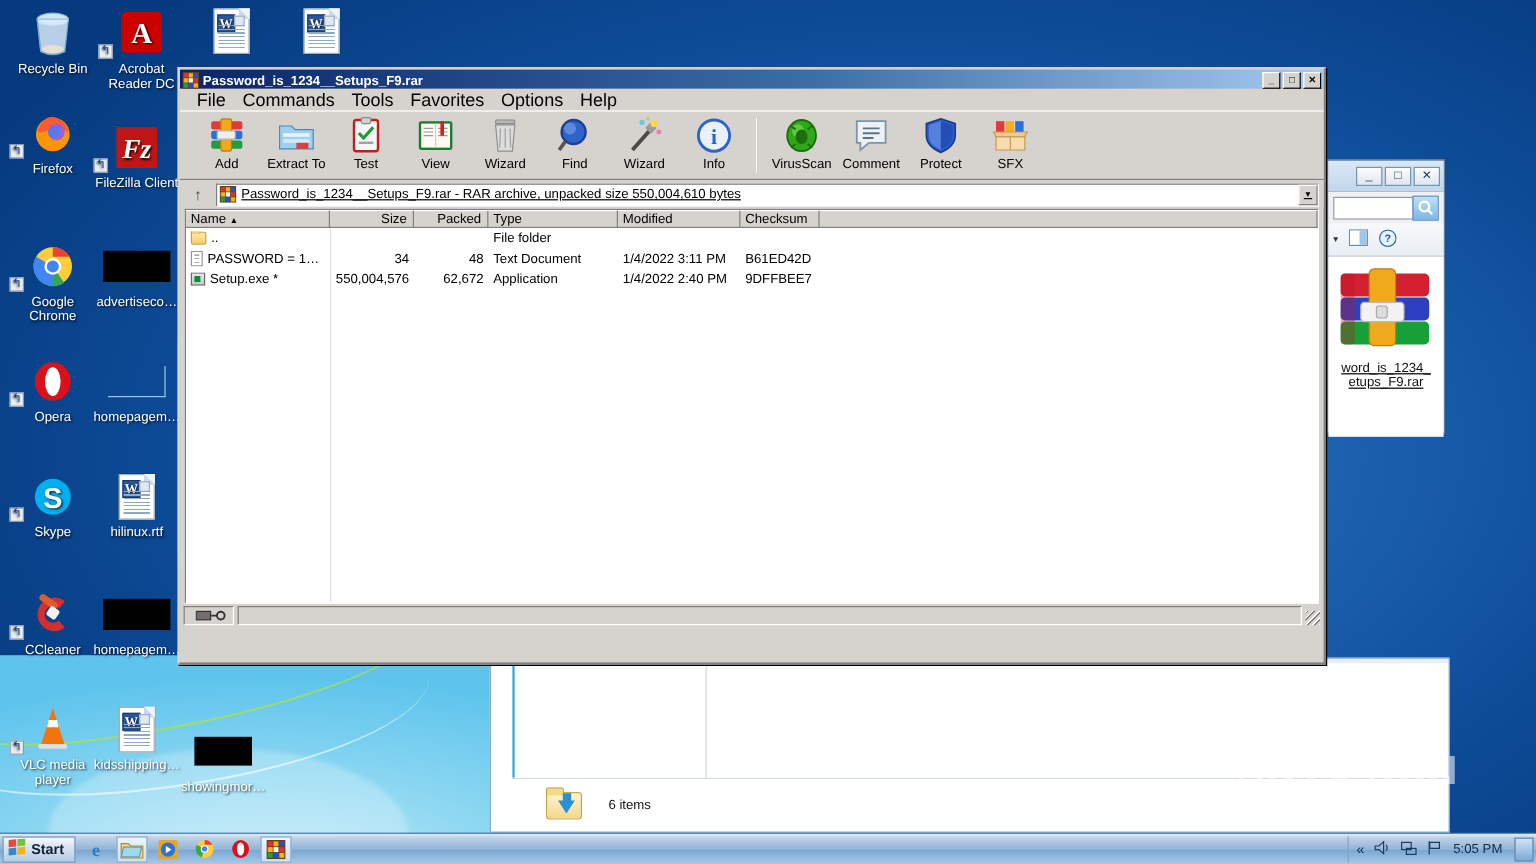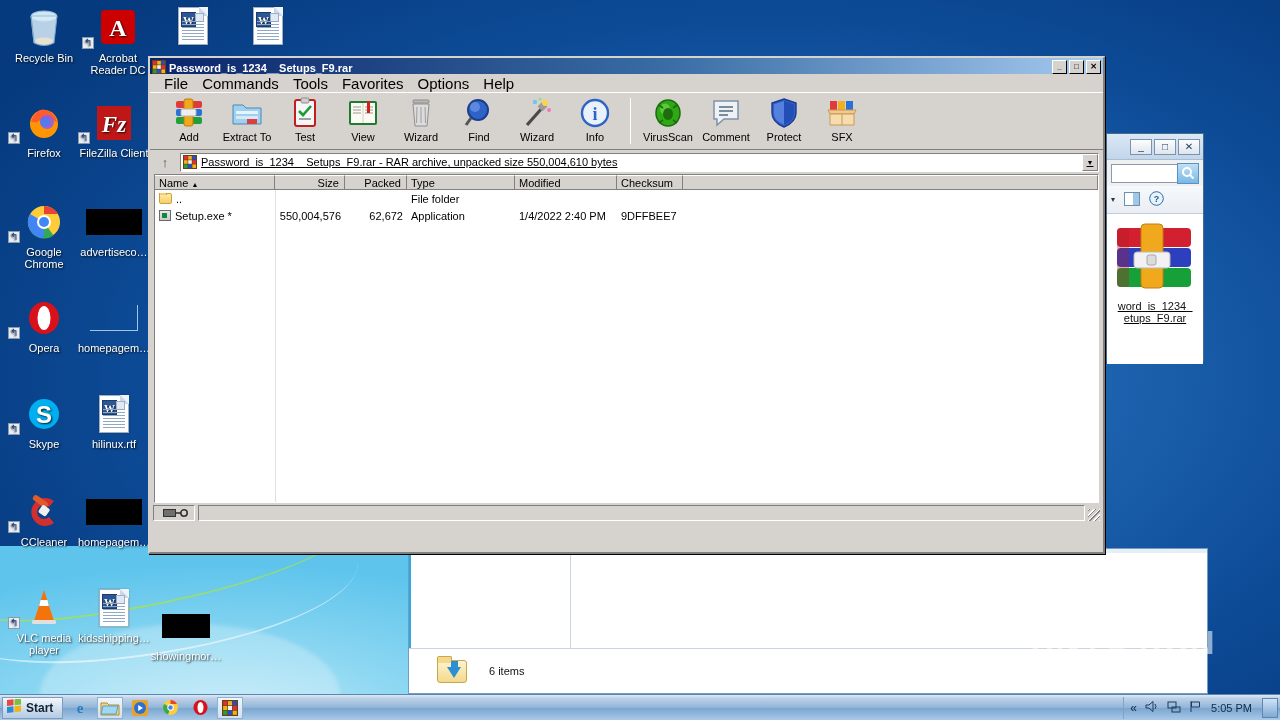--- a/index.html
+++ b/index.html
@@ -251,21 +251,21 @@
   <span class="glyph">
     <span class="doc-ico">
         <span class="wbox">W</span>
         <span class="thumb"></span>
         <span class="lines"></span>
       </span>
   </span>
   <span class="lbl"></span>
 </div>
 
-<div class="dicon" style="left:6px;top:101px">
+<div class="dicon" style="left:6px;top:89px">
   <span class="glyph">
     <svg class="svgico" width="40" height="40" viewBox="0 0 40 40">
       <circle cx="20" cy="21" r="14" fill="#ff9500"></circle>
       <path d="M7 18 Q13 4 22 7 Q32 10 33 20 Q24 12 17 17 Q10 21 7 18Z" fill="#ff5b2e"></path>
       <circle cx="23" cy="19" r="7" fill="#8b5cf6" opacity=".85"></circle>
       <circle cx="21" cy="19" r="5" fill="#3b82f6" opacity=".7"></circle>
     </svg>
     <span class="shortcut-arrow"></span>
   </span>
   <span class="lbl">Firefox</span>
@@ -433,21 +433,21 @@
           <rect x="17" y="30" width="36" height="16" rx="3" fill="#f2f2f2" stroke="#b9b9b9"></rect>
           <rect x="30" y="33" width="9" height="10" rx="2" fill="#dcdcdc" stroke="#a8a8a8"></rect>
         </svg>
       </span>
       <span class="nm">word_is_1234_
 etups_F9.rar</span>
     </div>
   </div>
 </div>
 
-<div class="bex" style="left:408px;top:548px;width:800px;height:146px;">
+<div class="bex" style="left:408px;top:548px;width:800px;height:146px;padding-left:18px;">
   <div class="bex-top"></div>
   <div class="bex-split">
     <div class="bex-left"></div>
     <div class="bex-nav"></div>
     <div class="bex-main"></div>
   </div>
   <div class="bex-status">
     <div class="bex-folder">
       <span class="f"></span>
         <span class="arrstem"></span>
@@ -704,20 +704,31 @@
           <span class="fldr-ico"></span>
           <span>..</span>
         </div>
         <div class="cell num" style="width:70px"></div>
         <div class="cell num" style="width:62px"></div>
         <div class="cell" style="width:108px">File folder</div>
         <div class="cell" style="width:102px"></div>
         <div class="cell" style="width:66px"></div>
       </div>
 
+      <div class="row">
+        <div class="cell name" style="width:120px">
+          <span class="txt-ico"></span>
+          <span>PASSWORD = 1…</span>
+        </div>
+        <div class="cell num" style="width:70px">34</div>
+        <div class="cell num" style="width:62px">48</div>
+        <div class="cell" style="width:108px">Text Document</div>
+        <div class="cell" style="width:102px">1/4/2022 3:11 PM</div>
+        <div class="cell" style="width:66px">B61ED42D</div>
+      </div>
 
       <div class="row">
         <div class="cell name" style="width:120px">
           <span class="exe-ico"></span>
           <span>Setup.exe *</span>
         </div>
         <div class="cell num" style="width:70px">550,004,576</div>
         <div class="cell num" style="width:62px">62,672</div>
         <div class="cell" style="width:108px">Application</div>
         <div class="cell" style="width:102px">1/4/2022 2:40 PM</div>

